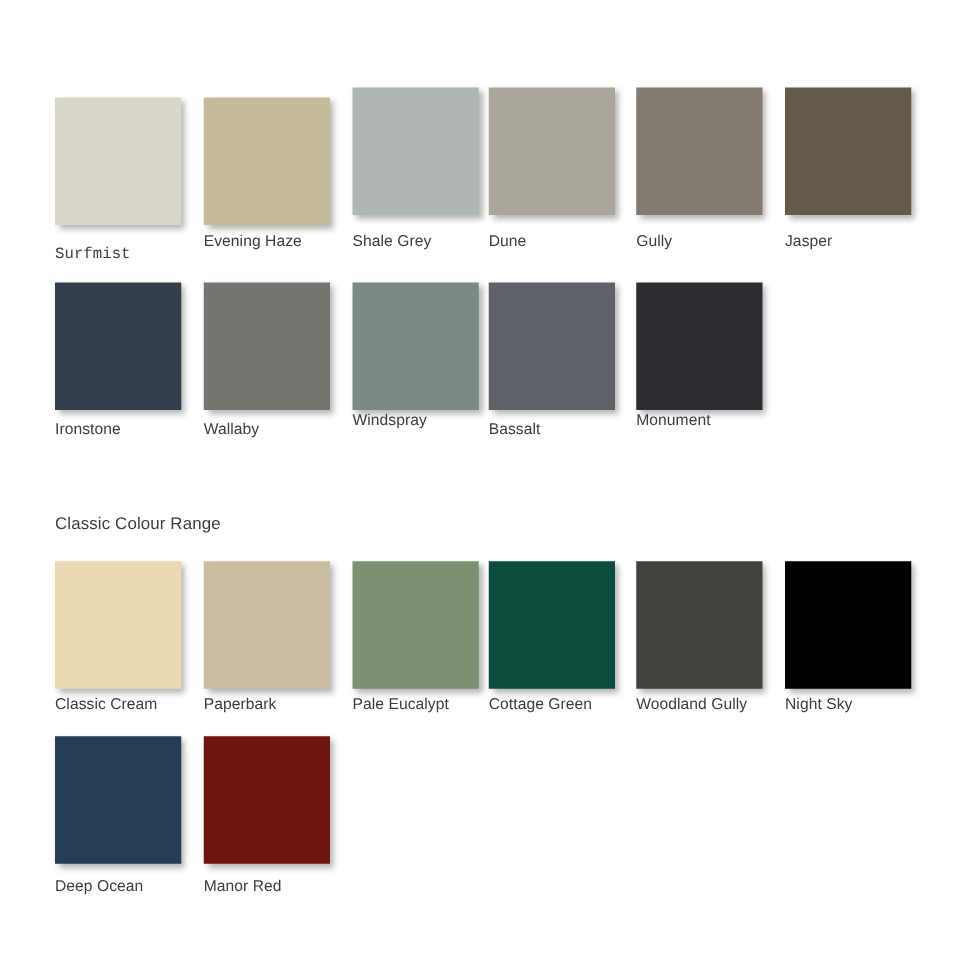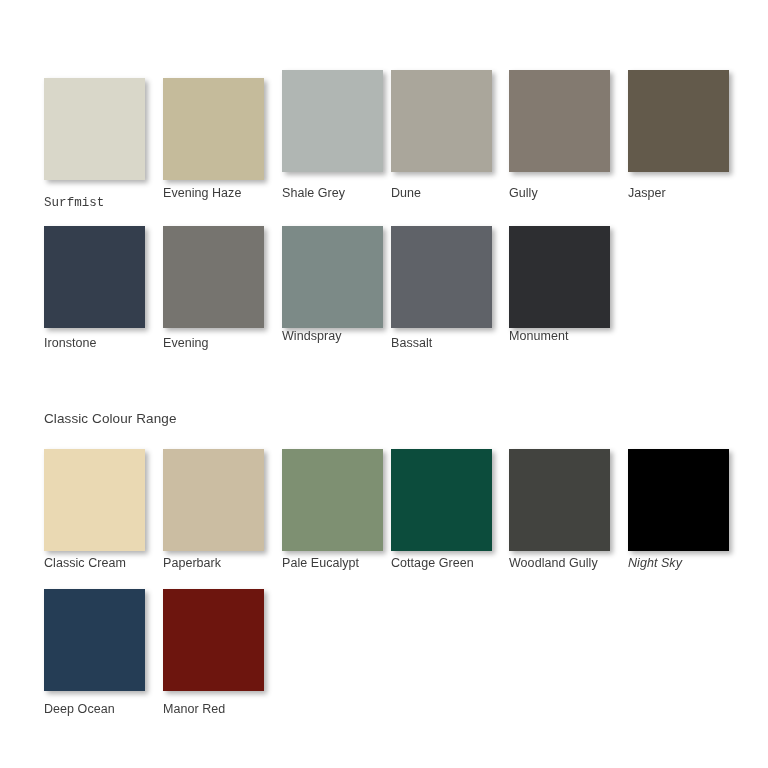--- a/index.html
+++ b/index.html
@@ -92,21 +92,21 @@
       <div class="swatch-group" style="left: 628px; top: 70px;">
         <div class="swatch-chip" title="Jasper" style="background: rgb(99, 90, 75);"></div>
         <div class="swatch-label" style="top: 116px;">Jasper</div>
       </div>
       <div class="swatch-group" style="left: 44px; top: 226px;">
         <div class="swatch-chip" title="Ironstone" style="background: rgb(52, 62, 77);"></div>
         <div class="swatch-label" style="top: 110px;">Ironstone</div>
       </div>
       <div class="swatch-group" style="left: 163px; top: 226px;">
         <div class="swatch-chip" title="Wallaby" style="background: rgb(118, 116, 111);"></div>
-        <div class="swatch-label" style="top: 110px;">Evening</div>
+        <div class="swatch-label" style="top: 110px;">Wallaby</div>
       </div>
       <div class="swatch-group" style="left: 282px; top: 226px;">
         <div class="swatch-chip" title="Windspray" style="background: rgb(124, 138, 135);"></div>
         <div class="swatch-label" style="top: 103px;">Windspray</div>
       </div>
       <div class="swatch-group" style="left: 391px; top: 226px;">
         <div class="swatch-chip" title="Bassalt" style="background: rgb(95, 98, 104);"></div>
         <div class="swatch-label" style="top: 110px;">Bassalt</div>
       </div>
       <div class="swatch-group" style="left: 509px; top: 226px;">
@@ -128,21 +128,21 @@
       <div class="swatch-group" style="left: 391px; top: 449px;">
         <div class="swatch-chip" title="Cottage Green" style="background: rgb(12, 76, 60);"></div>
         <div class="swatch-label" style="top: 107px;">Cottage Green</div>
       </div>
       <div class="swatch-group" style="left: 509px; top: 449px;">
         <div class="swatch-chip" title="Woodland Grey" style="background: rgb(66, 67, 63);"></div>
         <div class="swatch-label" style="top: 107px;">Woodland Gully</div>
       </div>
       <div class="swatch-group" style="left: 628px; top: 449px;">
         <div class="swatch-chip" title="Night Sky" style="background: rgb(0, 0, 0);"></div>
-        <div class="swatch-label" style="top: 107px; font-style: italic;">Night Sky</div>
+        <div class="swatch-label" style="top: 107px;">Night Sky</div>
       </div>
       <div class="swatch-group" style="left: 44px; top: 589px;">
         <div class="swatch-chip" title="Deep Ocean" style="background: rgb(37, 61, 85);"></div>
         <div class="swatch-label" style="top: 113px; text-align: right;">Deep Ocean</div>
       </div>
       <div class="swatch-group" style="left: 163px; top: 589px;">
         <div class="swatch-chip" title="Manor Red" style="background: rgb(109, 21, 14);"></div>
         <div class="swatch-label" style="top: 113px; text-align: center;">Manor Red</div>
       </div>
     </div>

